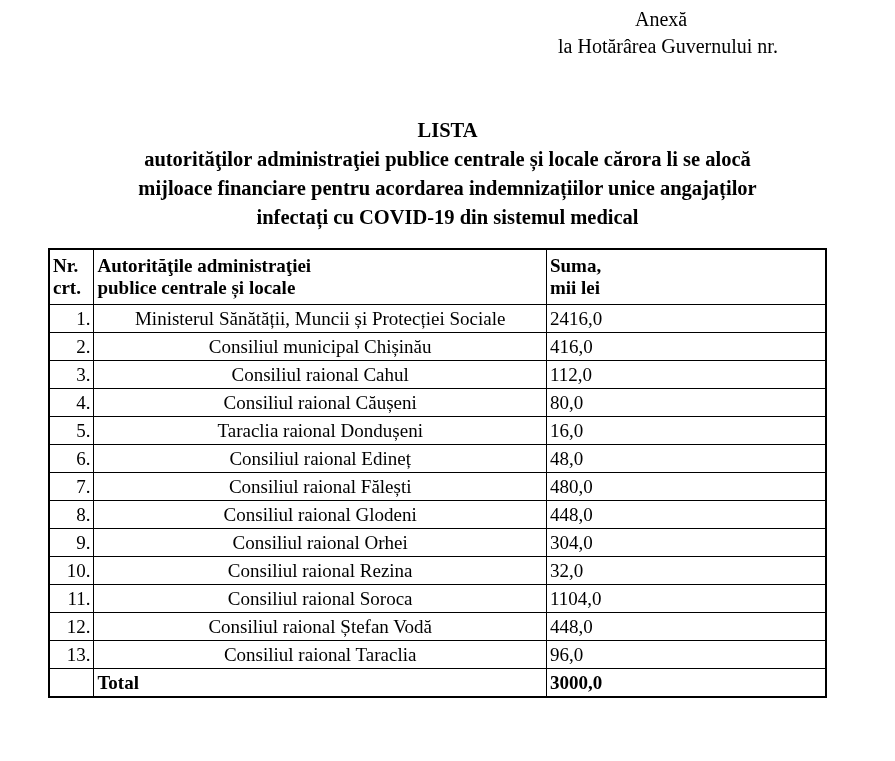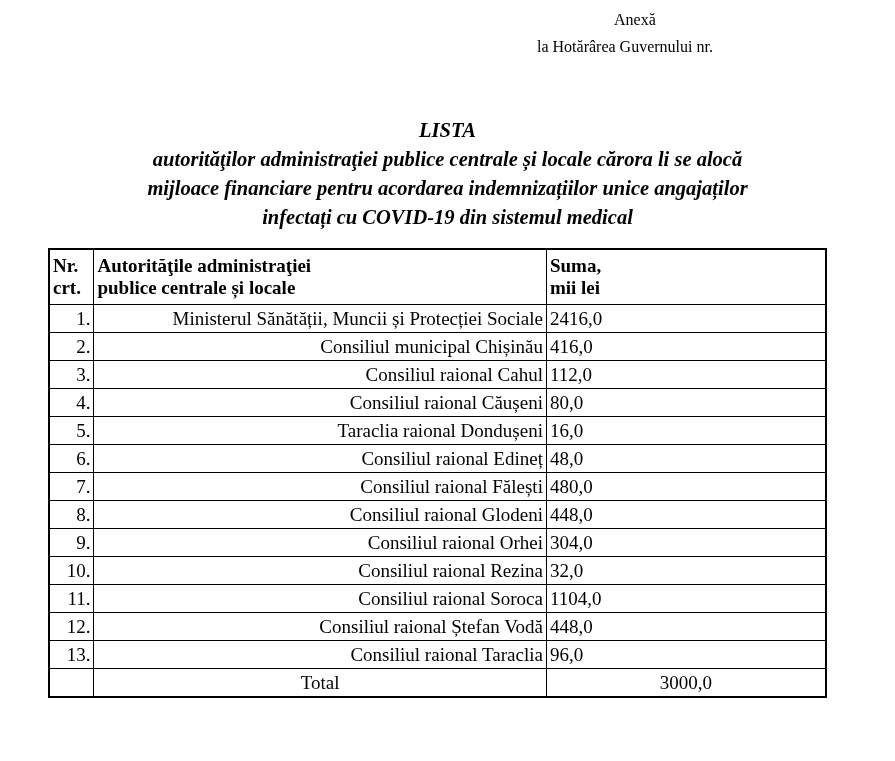--- a/index.html
+++ b/index.html
@@ -10,39 +10,39 @@
     body {
       width: 895px;
       height: 761px;
       position: relative;
       font-family: "Liberation Serif", "DejaVu Serif", serif;
       color: #000;
       overflow: hidden;
     }
     .annex {
       position: absolute;
-      left: 537px;
+      left: 558px;
       top: 6px;
       width: 270px;
-      font-size: 16px;
+      font-size: 20px;
       line-height: 27px;
     }
     .annex .l1 { display: block; padding-left: 77px; }
     .annex .l2 { display: block; }
     .title-block {
       position: absolute;
       left: 40px;
       top: 116px;
       width: 815px;
       text-align: center;
       font-weight: bold;
       font-size: 20.5px;
       line-height: 29px;
     }
-    .title-block div { white-space: nowrap; font-style: italic; }
+    .title-block div { white-space: nowrap; }
     table.alloc {
       position: absolute;
       left: 48px;
       top: 248px;
       width: 779px;
       border-collapse: collapse;
       font-size: 19px;
     }
     table.alloc td, table.alloc th {
       border: 1.6px solid #000;
@@ -55,23 +55,23 @@
       text-align: left;
       line-height: 22px;
       height: 50px;
       padding-top: 2px;
       padding-bottom: 2px;
     }
     col.c-nr { width: 45px; }
     col.c-name { width: 453px; }
     col.c-sum { width: 281px; }
     td.nr { text-align: right; padding-right: 6px; }
-    td.name { text-align: right; padding-left: 3px; white-space: nowrap; }
+    td.name { text-align: center; padding-left: 3px; white-space: nowrap; }
     td.sum { }
-    tr.total td { font-weight: normal; text-align: center; }
+    tr.total td { font-weight: bold; }
     table.alloc { border: 2px solid #000; }
   </style>
 </head>
 <body>
 
 <div class="annex">
   <span class="l1">Anexă</span>
   <span class="l2">la Hotărârea Guvernului nr.</span>
 </div>
 

